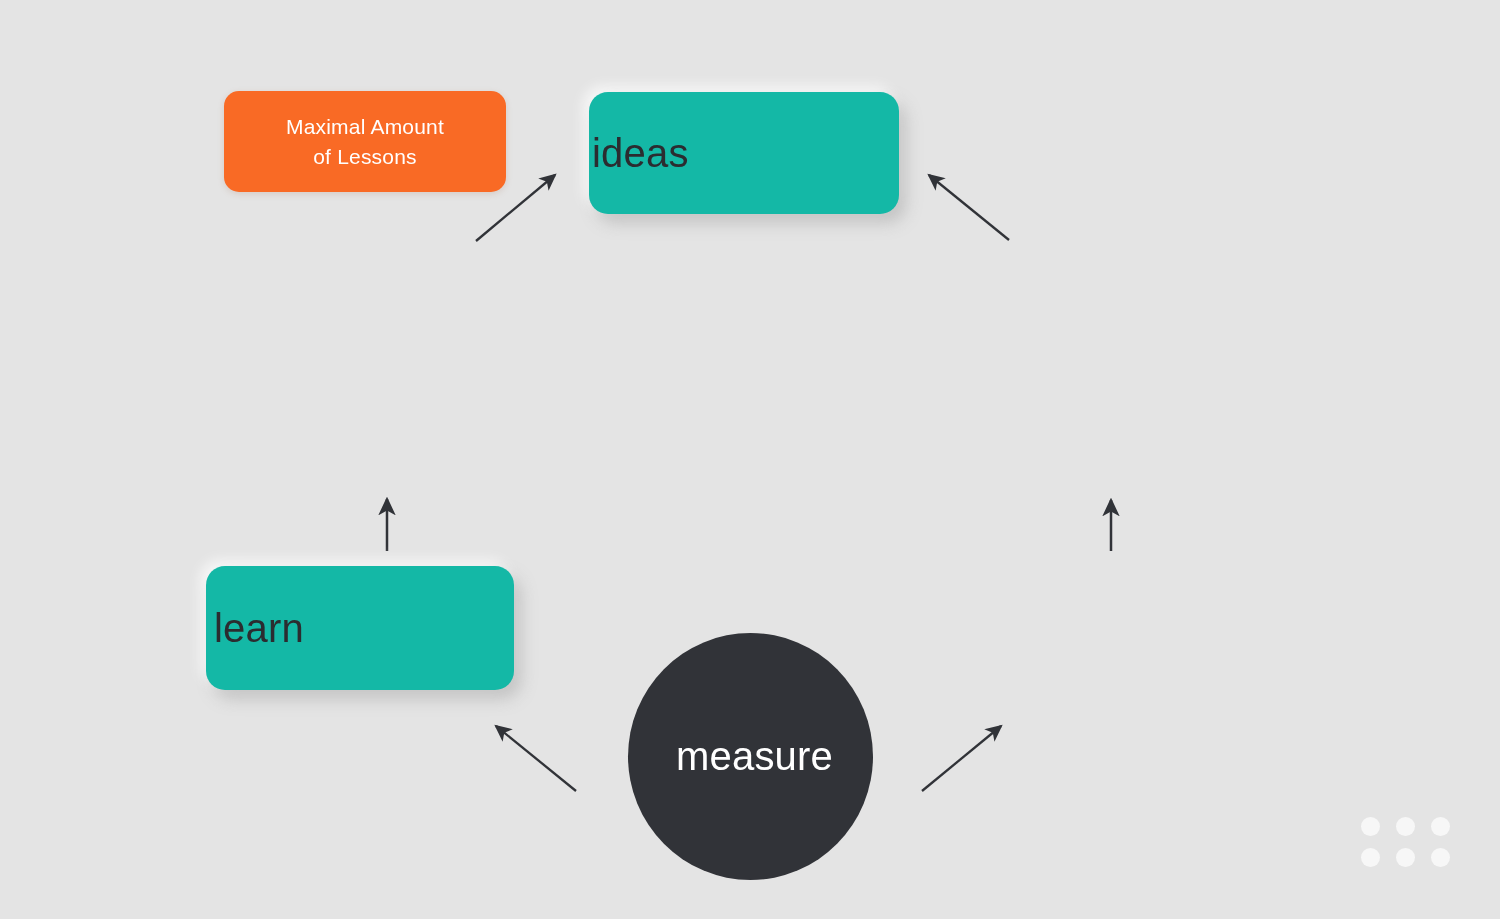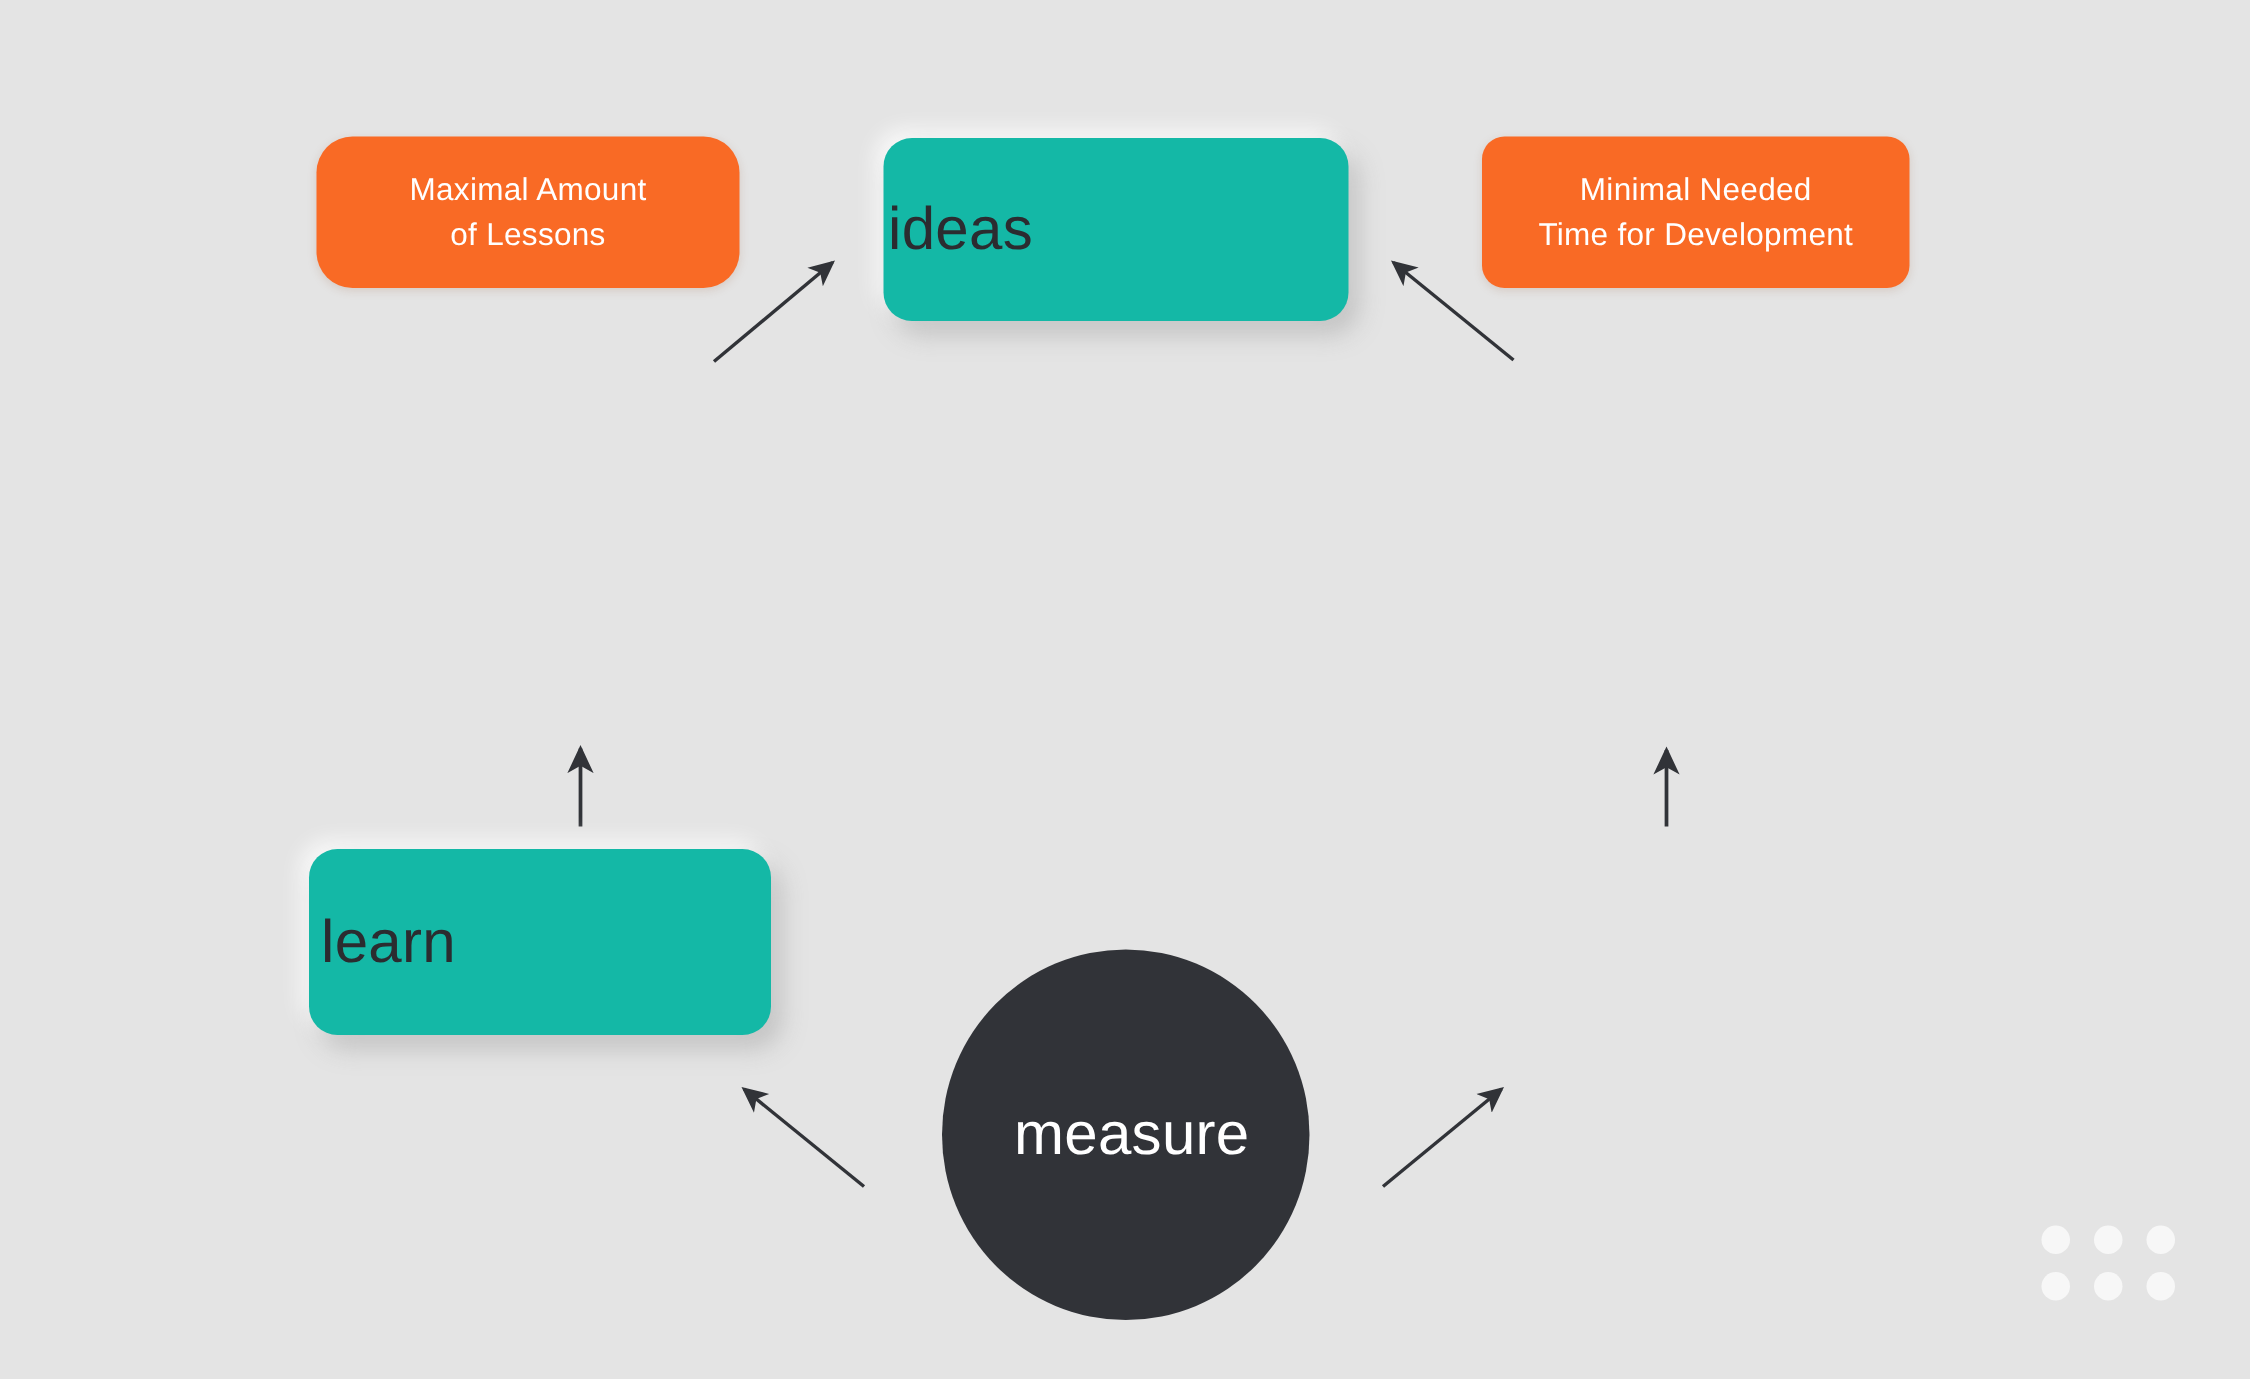--- a/index.html
+++ b/index.html
@@ -113,21 +113,21 @@
   #circle-measure { left: 628px;  top: 633px; width: 245px; height: 247px; }
   #circle-measure .node-label { font-size: 40px; transform: translate(4px, 0); }
 
   #card-ideas   { left: 589px;  top: 92px;  width: 310px; height: 122px; }
   #card-ideas   .node-label { font-size: 40px; transform: translate(3px, 0); }
   #card-data    { left: 206px;  top: 566px; width: 308px; height: 124px; }
   #card-data    .node-label { font-size: 40px; transform: translate(8px, 0); }
   #card-product { left: 983px;  top: 566px; width: 308px; height: 124px; }
   #card-product .node-label { font-size: 40px; transform: translate(3px, 0); }
 
-  #badge-lessons     { left: 211px; top: 91px; width: 282px; height: 101px; border-radius: 24px; }
+  #badge-lessons     { left: 224px; top: 91px; width: 282px; height: 101px; }
   #badge-development { left: 988px; top: 91px; width: 285px; height: 101px; }
 </style>
 </head>
 <body>
 
 <div id="canvas">
 
   <svg id="arrows" viewBox="0 0 1500 919" width="1500" height="919" xmlns="http://www.w3.org/2000/svg">
     <defs>
       <marker id="head" viewBox="0 0 12 12" refX="10.5" refY="6" markerWidth="7.5" markerHeight="7.5" orient="auto-start-reverse">
@@ -146,24 +146,20 @@
     <line x1="576" y1="791" x2="496" y2="726" stroke="#313338" stroke-width="2.3" marker-end="url(#head)"></line>
 
     <line x1="387" y1="551" x2="387" y2="499" stroke="#313338" stroke-width="2.5" marker-end="url(#head)"></line>
   </svg>
 
   <div class="badge" id="badge-lessons">
     <span class="badge-text">Maximal Amount
 of Lessons</span>
   </div>
 
-  <div class="badge" id="badge-development">
-    <span class="badge-text">Minimal Needed
-Time for Development</span>
-  </div>
 
   <div class="node-card" id="card-ideas">
     <span class="node-label">ideas</span>
   </div>
 
 
 
   <div class="node-circle" id="circle-measure">
     <span class="node-label">measure</span>
   </div>

